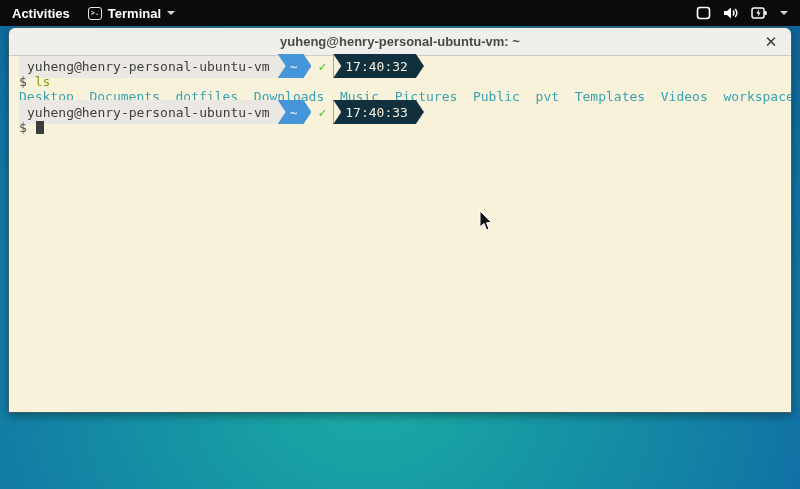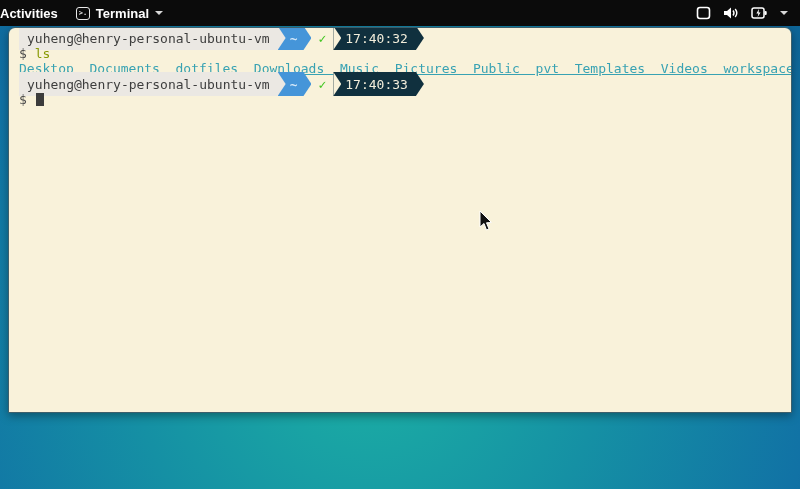--- a/index.html
+++ b/index.html
@@ -24,21 +24,21 @@
     position:relative;
   }
 
   
   .topbar{
     position:absolute;left:0;top:0;width:800px;height:26px;
     background:var(--topbar_bg);color:var(--topbar_text);
     display:flex;align-items:center;font-size:13px;font-weight:bold;
     z-index:30;
   }
-  .topbar .left{display:flex;align-items:center;gap:18px;}
+  .topbar .left{display:flex;align-items:center;gap:18px;padding-left:12px;}
   .activities{cursor:pointer;}
   .appmenu{display:flex;align-items:center;gap:6px;cursor:pointer;}
   .term-glyph{
     width:14px;height:13px;border:1px solid #e8e8e8;border-radius:3px;
     font-family:"DejaVu Sans Mono",monospace;font-size:7px;line-height:11px;
     text-align:left;padding-left:2px;font-weight:bold;color:#e8e8e8;
   }
   .caret{width:0;height:0;border-left:4px solid transparent;border-right:4px solid transparent;border-top:4px solid #d8d8d8;display:inline-block;}
   .topbar .center{position:absolute;left:0;right:0;display:flex;justify-content:center;align-items:center;gap:5px;pointer-events:none;}
   .clock{pointer-events:auto;cursor:pointer;}
@@ -88,21 +88,21 @@
     background:var(--prompt_seg_bg);
     clip-path:polygon(0 0,100% 50%,0 100%);}
   .seg-check{color:var(--check_green);font-weight:bold;padding:0 7px;}
   .seg-time{background:var(--time_seg_bg);color:var(--time_seg_text);padding:0 16px 0 12px;}
   .seg-time .notch{position:absolute;left:0;top:0;width:8px;height:100%;
     background:var(--terminal_bg);
     clip-path:polygon(0 0,100% 50%,0 100%);}
 
   .psym{color:var(--prompt_symbol);}
   .cmd{color:var(--command_green);}
-  .dirs{color:var(--dir_teal);text-decoration:underline;}
+  .dirs{color:var(--dir_teal);}
   .cursor-block{display:inline-block;width:8px;height:13px;background:var(--cursor);margin-left:1px;}
 
   
   .mouse{position:absolute;left:478px;top:210px;z-index:50;pointer-events:none;}
 </style>
 </head>
 <body>
 
 <div class="topbar">
   <div class="left">
@@ -125,20 +125,24 @@
     <svg width="17" height="14" viewBox="0 0 17 14">
       <rect x="1" y="2" width="12" height="10" rx="2" fill="none" stroke="#ffffff" stroke-width="1.5"></rect>
       <rect x="13.5" y="5" width="2.2" height="4" rx="1" fill="#ffffff"></rect>
       <path d="M8 3 L5.4 7.4 h2 L6.6 11 L9.6 6.4 h-2 z" fill="#ffffff"></path>
     </svg>
     <span class="caret"></span>
   </div>
 </div>
 
 <div class="window">
+  <div class="titlebar">
+    <span class="title">yuheng@henry-personal-ubuntu-vm: ~</span>
+    <span class="close-btn">✕</span>
+  </div>
 
   <div class="screen">
 
     <div class="tline prompt-line">
       <span class="seg seg-user">yuheng@henry-personal-ubuntu-vm</span>
       <span class="seg seg-arrowed seg-path"><span class="notch"></span><span>~</span></span>
       <span class="seg seg-check">✓</span>
       <span class="seg seg-arrowed seg-time"><span class="notch"></span><span>17:40:32</span></span>
     </div>
 

